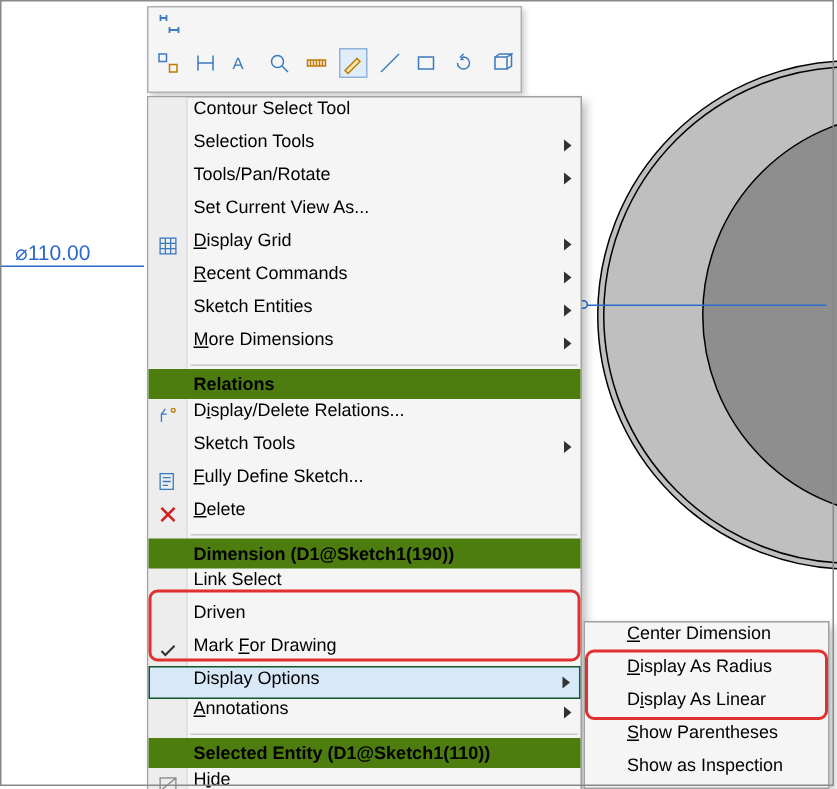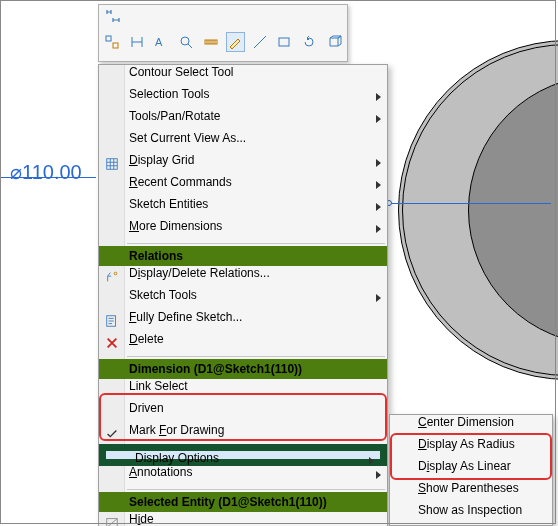--- a/index.html
+++ b/index.html
@@ -17,21 +17,21 @@
   .canvas {
     position: absolute; left:0; top:0; width:558px; height:526px;
     background: #fff;
   }
   .dim-line {
     position:absolute; left:0; top:177px; width:96px; height:1px;
     background:#2a6ad0;
   }
   .dim-label {
     position:absolute; left:10px; top:160px;
-    color:#2a6ad0; font-size:20px; font-weight:400;
+    color:#2a6ad0; font-size:14px; font-weight:400;
     white-space:nowrap;
   }
   
   .disc-outer {
     position:absolute; right:-180px; top:40px;
     width:340px; height:340px; border-radius:50%;
     background:#bfbfbf; border:1px solid #000;
   }
   .disc-outer::after {
     content:""; position:absolute; inset:3px;
@@ -90,21 +90,21 @@
     position:absolute; left:4px; top:2px; width:18px; height:18px;
     display:flex; align-items:center; justify-content:center;
     color:#3a7abf;
   }
   .menu-item .lbl { flex:1; white-space:nowrap; }
   .menu-item .arrow {
     position:absolute; right:6px; top:6px;
     width:0; height:0; border-top:4px solid transparent;
     border-bottom:4px solid transparent; border-left:5px solid #333;
   }
-  .menu-item.hover { background:#d7e8f8; border:7px solid #14532d; height:22px; margin:-1px 0; padding-left:29px; }
+  .menu-item.hover { background:#d7e8f8; border:1px solid #14532d; height:22px; margin:-1px 0; padding-left:29px; }
   .menu-item u { text-decoration:underline; }
   .menu-sep {
     height:1px; margin:2px 2px 2px 28px; background:#c8c8c8;
   }
   .menu-header {
     position:relative; height:20px; padding-left:30px;
     display:flex; align-items:center; font-weight:bold;
     background:#4d7c0f;
   }
   .red-box {
@@ -265,21 +265,21 @@
     </div>
     <div class="menu-item">
       <span class="ic">
         <svg viewBox="0 0 16 16" width="14" height="14">
           <path d="M3 3 L13 13 M13 3 L3 13" stroke="#d02020" stroke-width="2"></path>
         </svg>
       </span>
       <span class="lbl"><u>D</u>elete</span>
     </div>
     <div class="menu-sep"></div>
-    <div class="menu-header">Dimension (D1@Sketch1(110))</div>
+    <div class="menu-header">Dimension (D1@Sketch1(190))</div>
     <div class="menu-item">
       <span class="lbl">Link Select</span>
     </div>
     <div class="menu-item">
       <span class="lbl">Driven</span>
     </div>
     <div class="menu-item">
       <span class="ic">
         <svg viewBox="0 0 16 16" width="14" height="14">
           <path d="M3 8 l3 3 l7 -7" stroke="#333" stroke-width="1.6" fill="none"></path>

